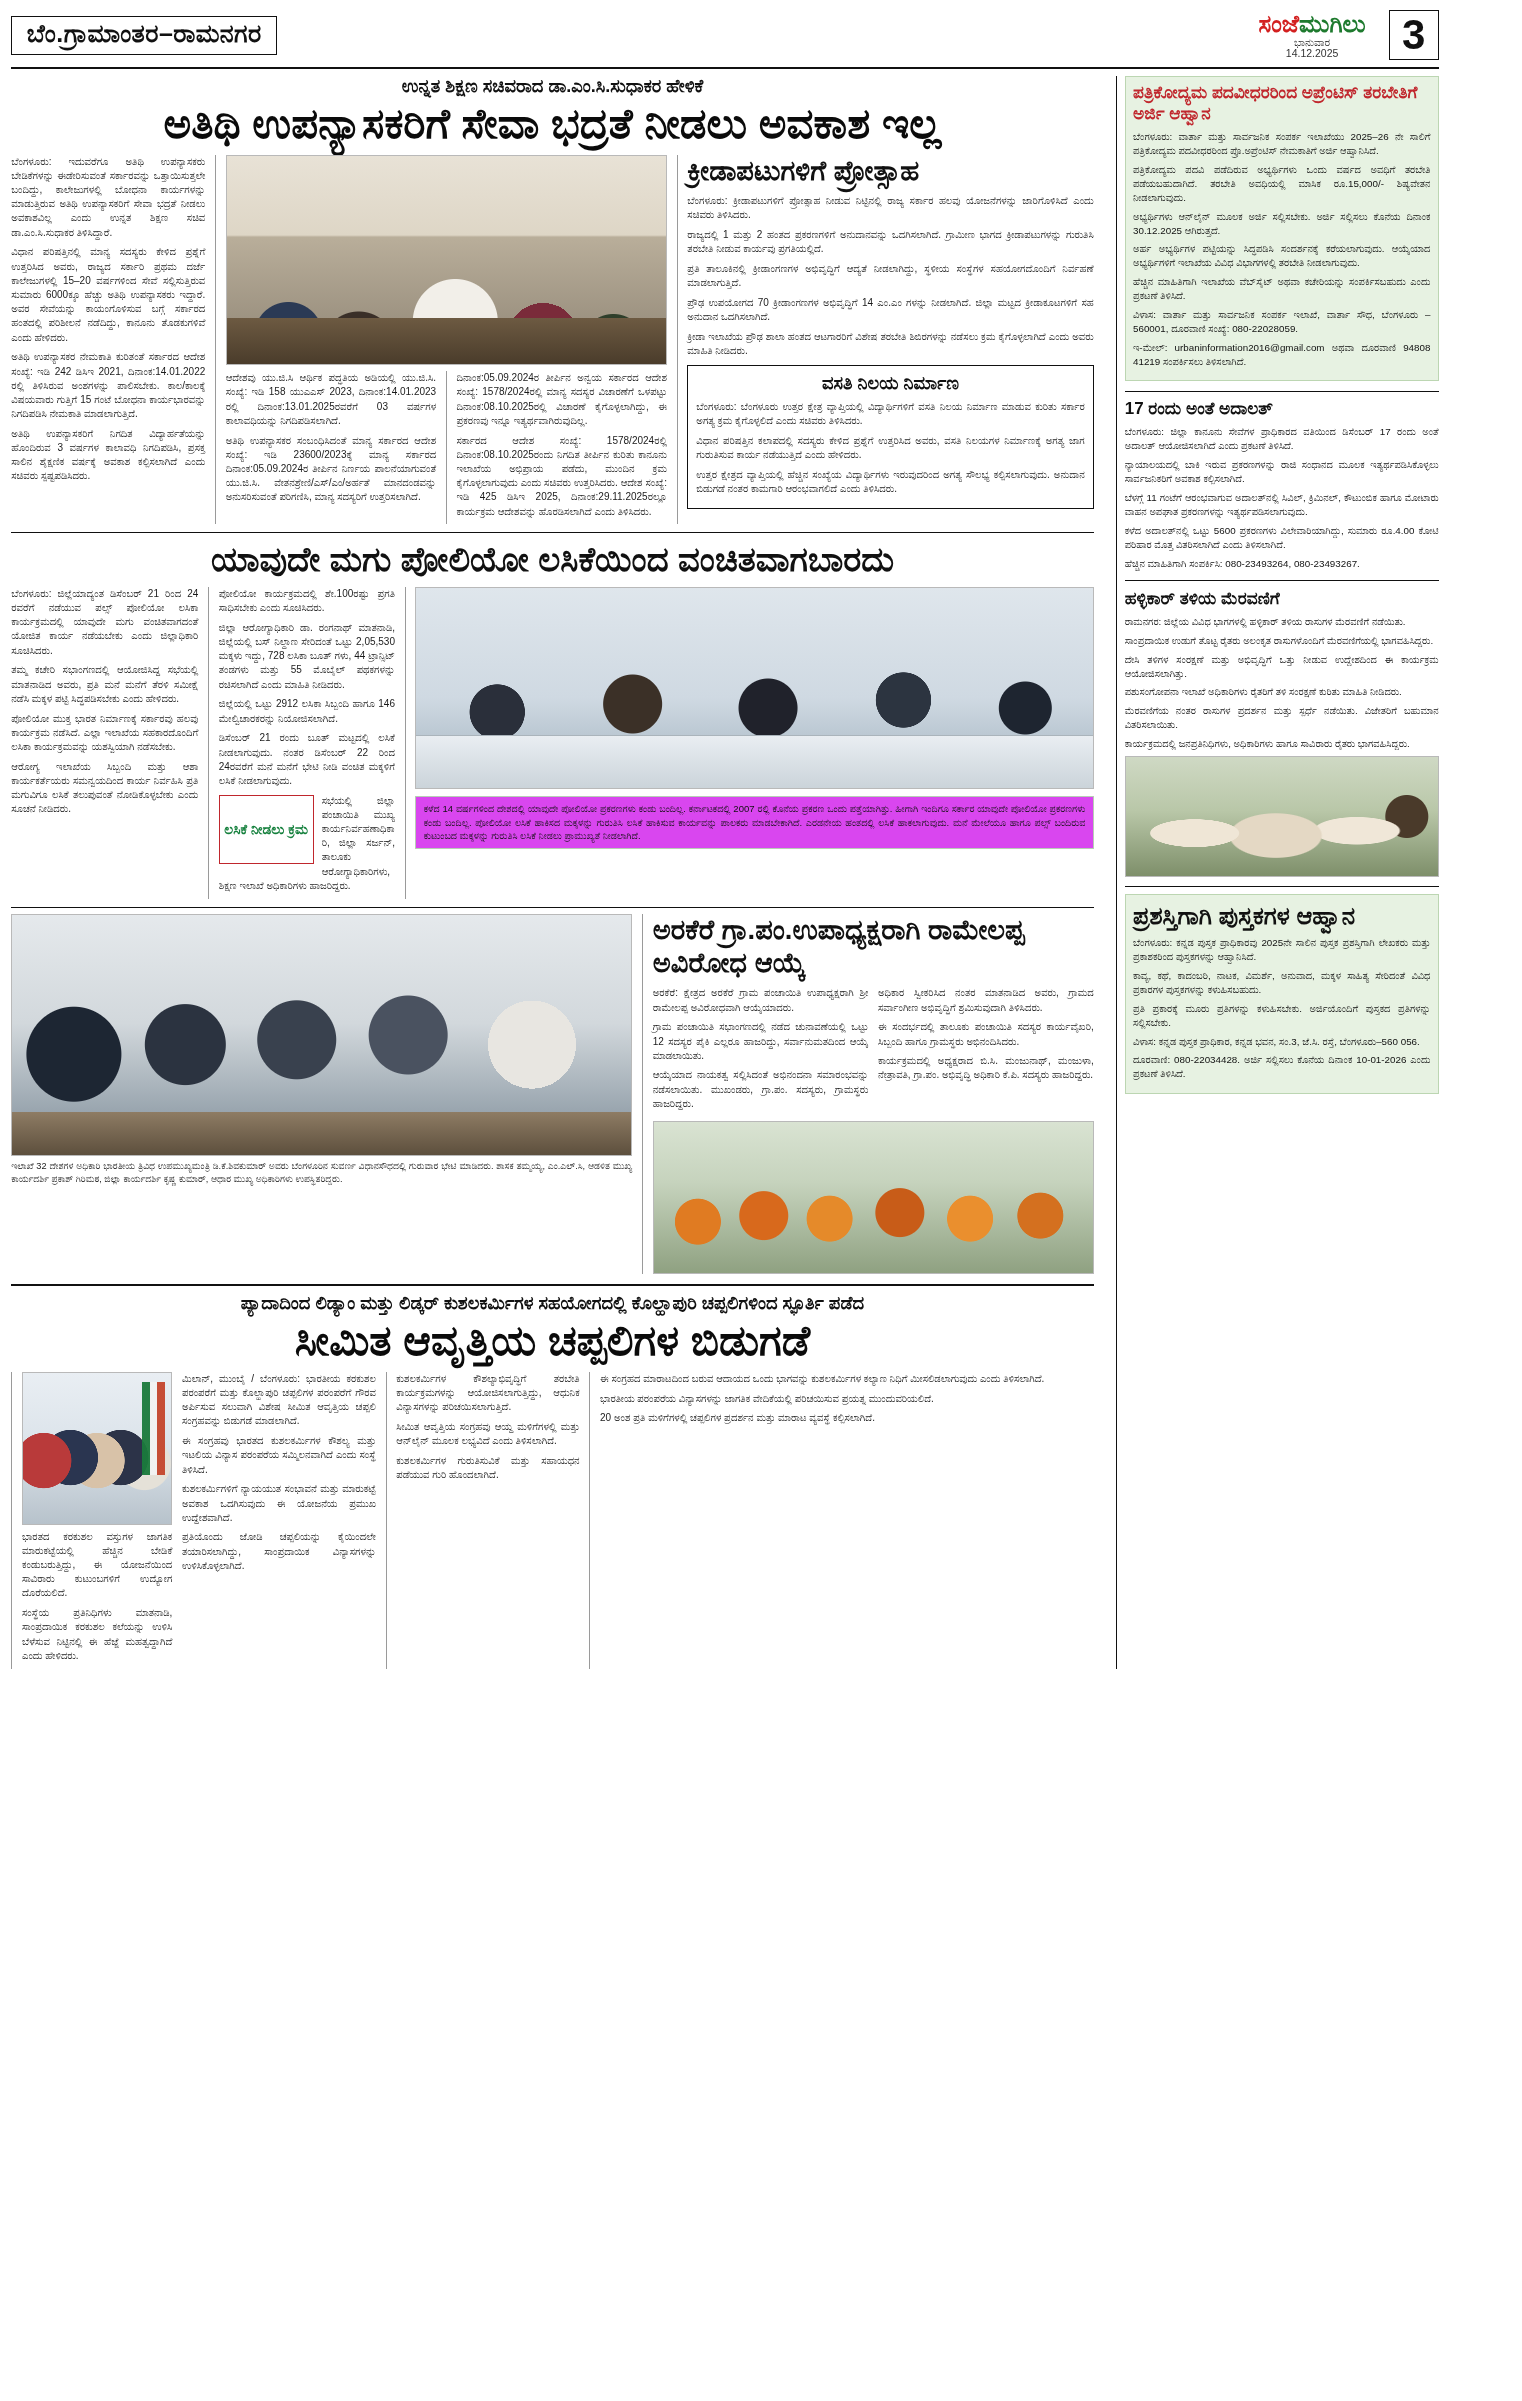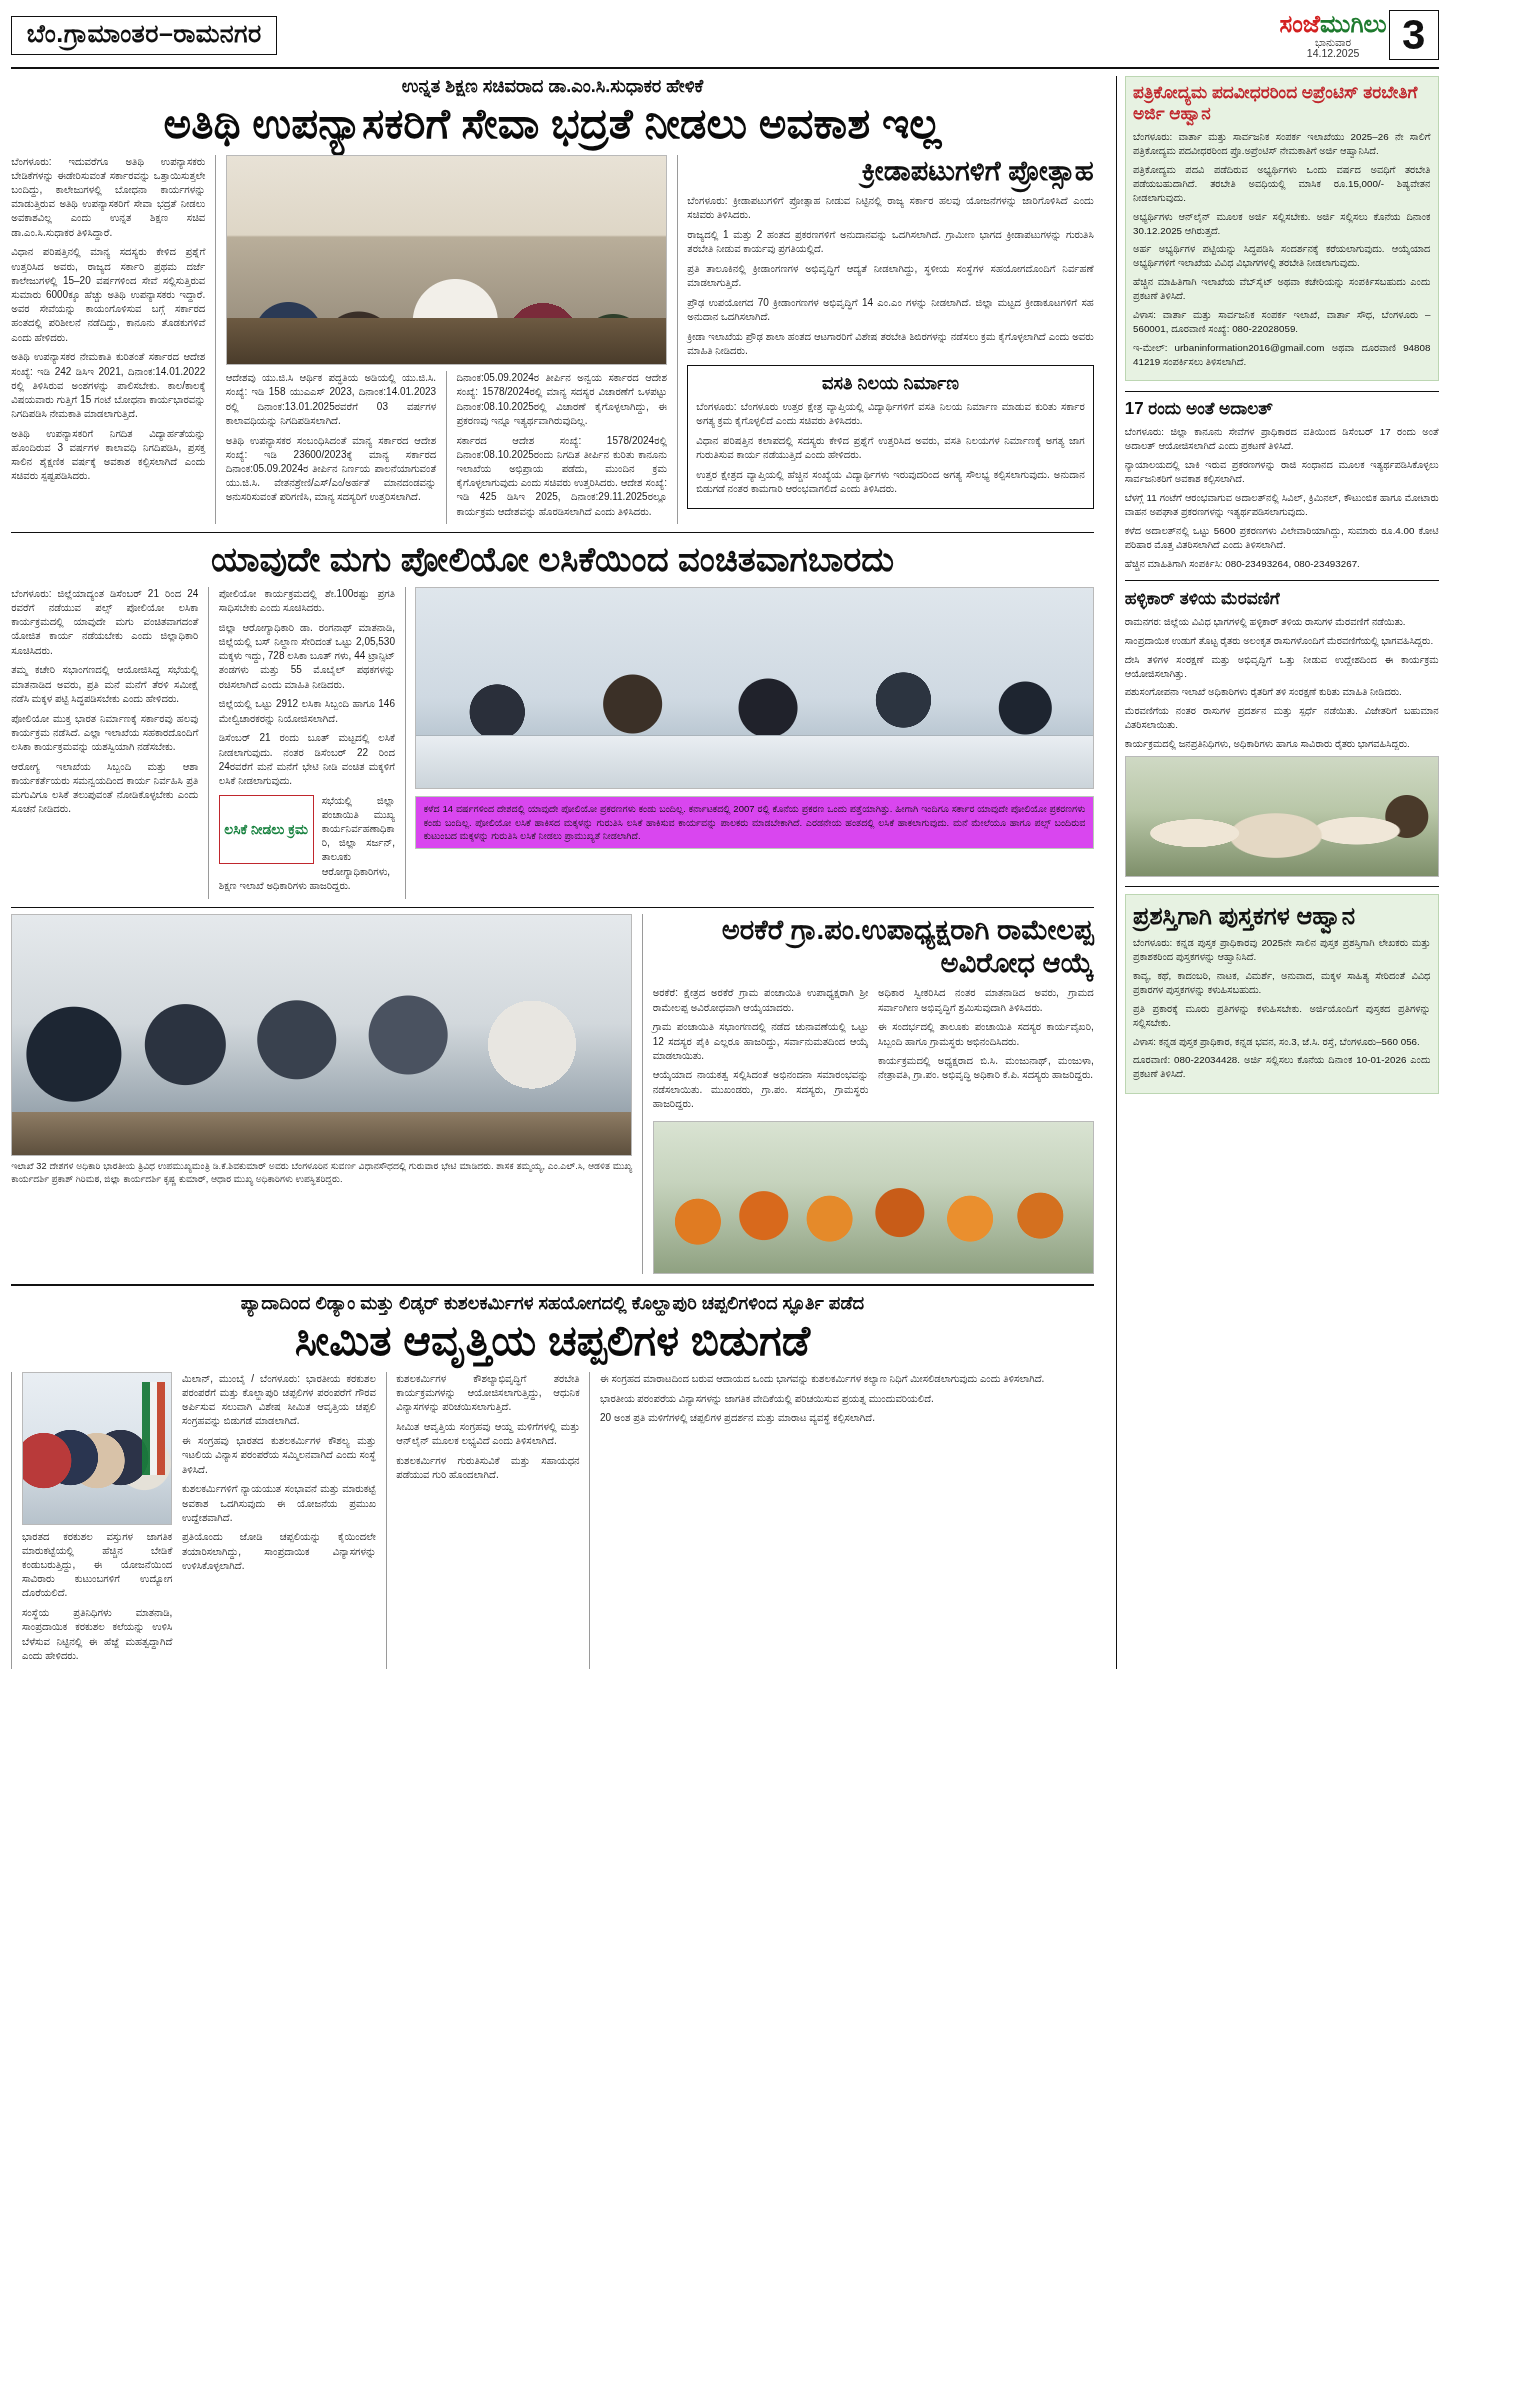--- a/index.html
+++ b/index.html
@@ -38,21 +38,21 @@
     letter-spacing: 0.4px;
     border: 1.6px solid #111;
     padding: 4.8px 14.5px 7.3px 14.5px;
     line-height: 1;
   }
   .masthead-right {
     flex: 1;
     display: flex;
     align-items: center;
     justify-content: flex-end;
-    gap: 2px;
+    gap: 23px;
   }
   .brand {
     text-align: center;
     line-height: 1.05;
   }
   .brand-top { font-size: 24px; font-weight: bold; }
   .brand-top .red { color: #d32020; }
   .brand-top .green { color: #1e7a2e; }
   .brand-sub { font-size: 10.5px; color: #333; margin-top: 1.6px; }
   .brand-date { font-size: 10.5px; color: #333; }
@@ -96,21 +96,21 @@
     text-align: center;
     font-size: 34px;
     font-weight: bold;
     line-height: 1.15;
     margin: 3.2px 0 8px;
   }
   .headline-m {
     font-size: 27.4px;
     font-weight: bold;
     line-height: 1.2;
-    text-align: right;
+    text-align: left;
     margin: 0 0 6.5px;
   }
   .headline-s {
     font-size: 16px;
     font-weight: bold;
     line-height: 1.25;
     text-align: center;
     margin: 0 0 4.8px;
   }
   p.body {

